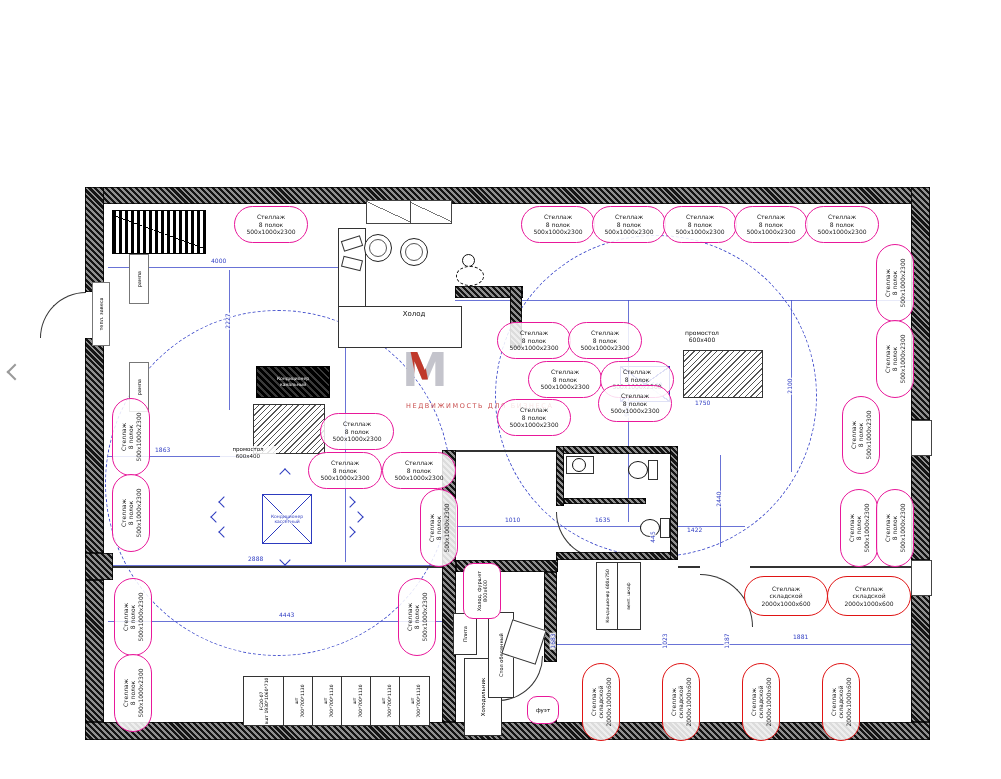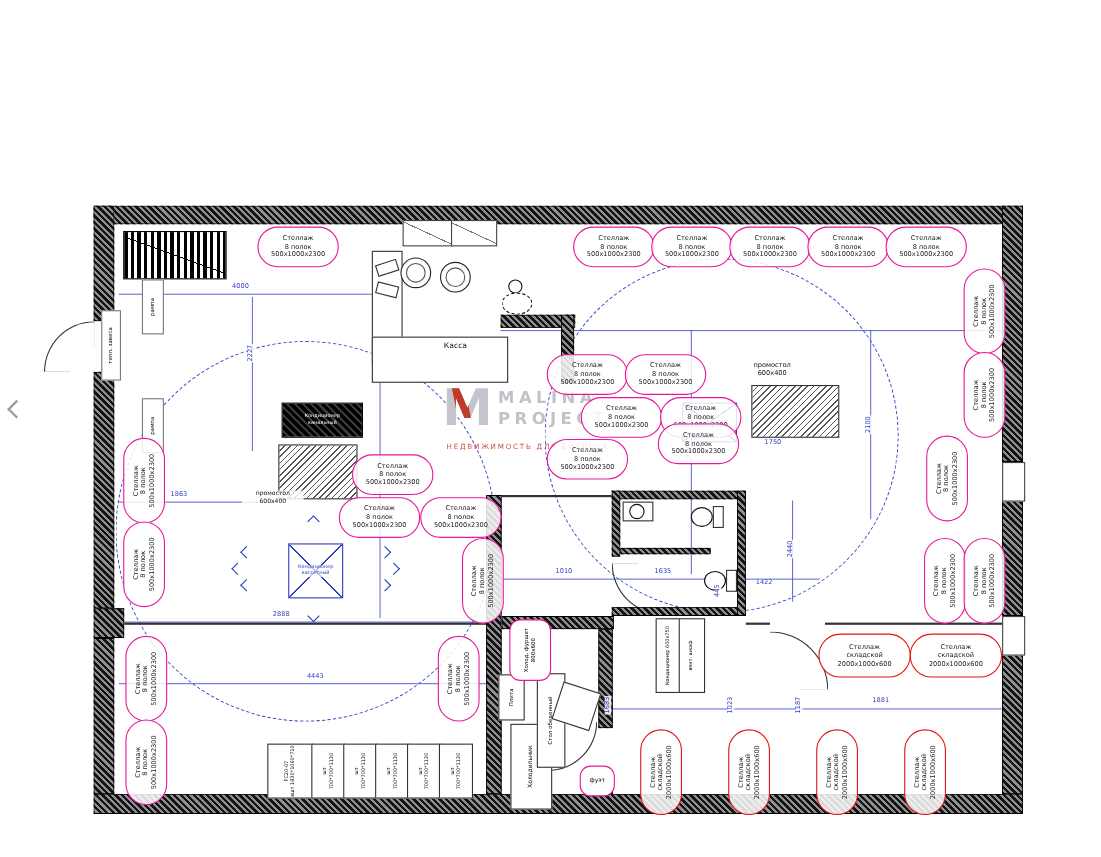--- a/index.html
+++ b/index.html
@@ -114,21 +114,21 @@
   <div class="bline" style="left:791px;top:300px;width:1px;height:172px"></div>
   <div class="bline" style="left:720px;top:455px;width:1px;height:92px"></div>
   <div class="bline" style="left:545px;top:644px;width:366px;height:1px"></div>
   <div class="bline" style="left:455px;top:300px;width:456px;height:1px"></div>
   <div class="bline" style="left:345px;top:268px;width:1px;height:294px"></div>
 
   <div class="shutter" style="left:112px;top:210px;width:92px;height:42px"></div>
 
   <div class="rbox" style="left:338px;top:228px;width:26px;height:102px"></div>
   <div class="rbox" style="left:338px;top:306px;width:122px;height:40px"></div>
-  <div class="plain" style="left:384px;top:310px;width:60px;font-size:7px">Касса</div>
+  <div class="plain" style="left:384px;top:310px;width:60px;font-size:7px">Холод</div>
   <div class="rbox" style="left:342px;top:238px;width:18px;height:9px;transform:rotate(-18deg)"></div>
   <div class="rbox" style="left:342px;top:258px;width:18px;height:9px;transform:rotate(14deg)"></div>
   <div class="chair" style="left:364px;top:234px"></div>
   <div class="chair" style="left:400px;top:238px"></div>
   <div class="bowl" style="left:462px;top:254px;width:11px;height:11px"></div>
   <div class="bowl" style="left:456px;top:266px;width:26px;height:18px;border-style:dashed"></div>
 
   <div class="hatch" style="left:683px;top:350px;width:78px;height:46px"></div>
   <div class="hatch" style="left:253px;top:404px;width:70px;height:48px"></div>
   <div class="plain" style="left:666px;top:329px;width:72px;font-size:6px">
@@ -207,24 +207,20 @@
     <div class="rottext" style="width:44px;height:16px;font-size:5px">рампа</div>
   </div>
   <div class="rbox" style="left:129px;top:362px;width:18px;height:48px;border-color:#777">
     <div class="rottext" style="width:44px;height:16px;font-size:5px">рампа</div>
   </div>
 
   <div class="wm">
     <div class="wm-m">
       <span>M</span>
       <span class="redpart">M</span>
-    </div>
-    <div class="wm-lines">
-      <div>MALINA</div>
-      <div>PROJECT</div>
     </div>
     <div class="wm-tag">НЕДВИЖИМОСТЬ ДЛЯ БИЗНЕСА</div>
   </div>
 
   <div id="labels-layer">
       <div class="lbl h" style="left: 234px; top: 206px;">
         <div class="flat">
           <div>Стеллаж</div>
           <div>8 полок</div>
           <div>500x1000x2300</div>

